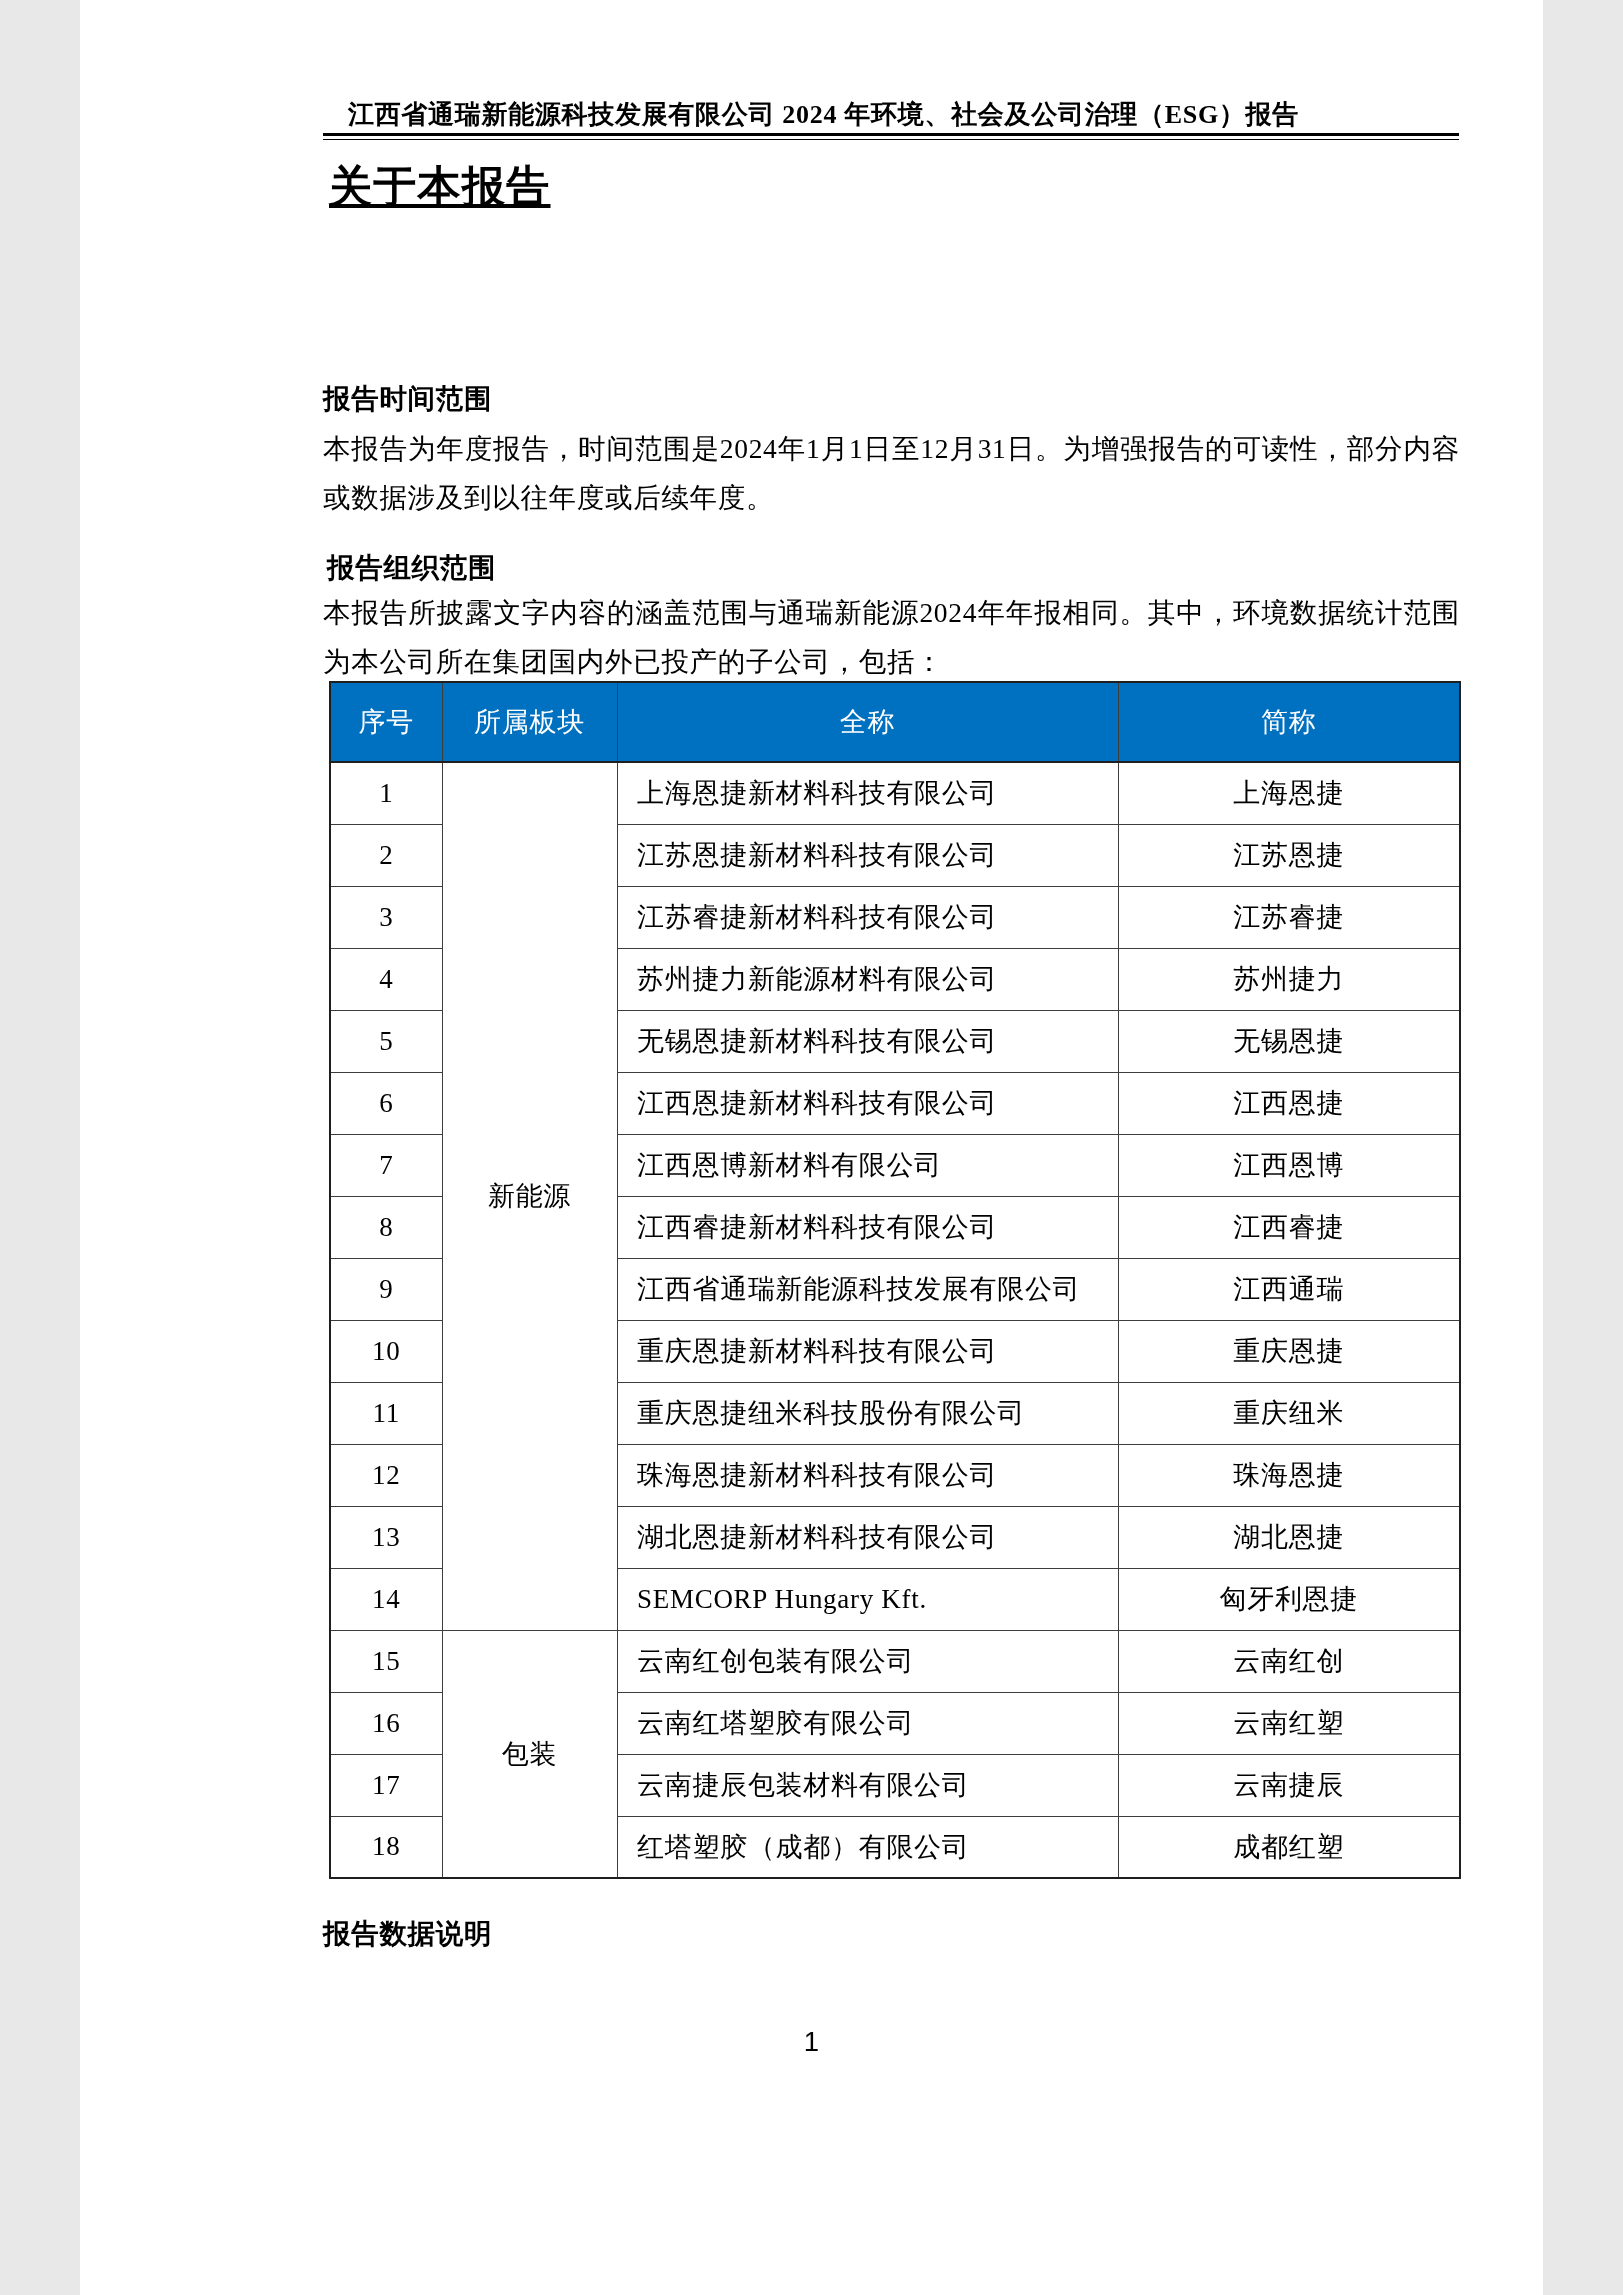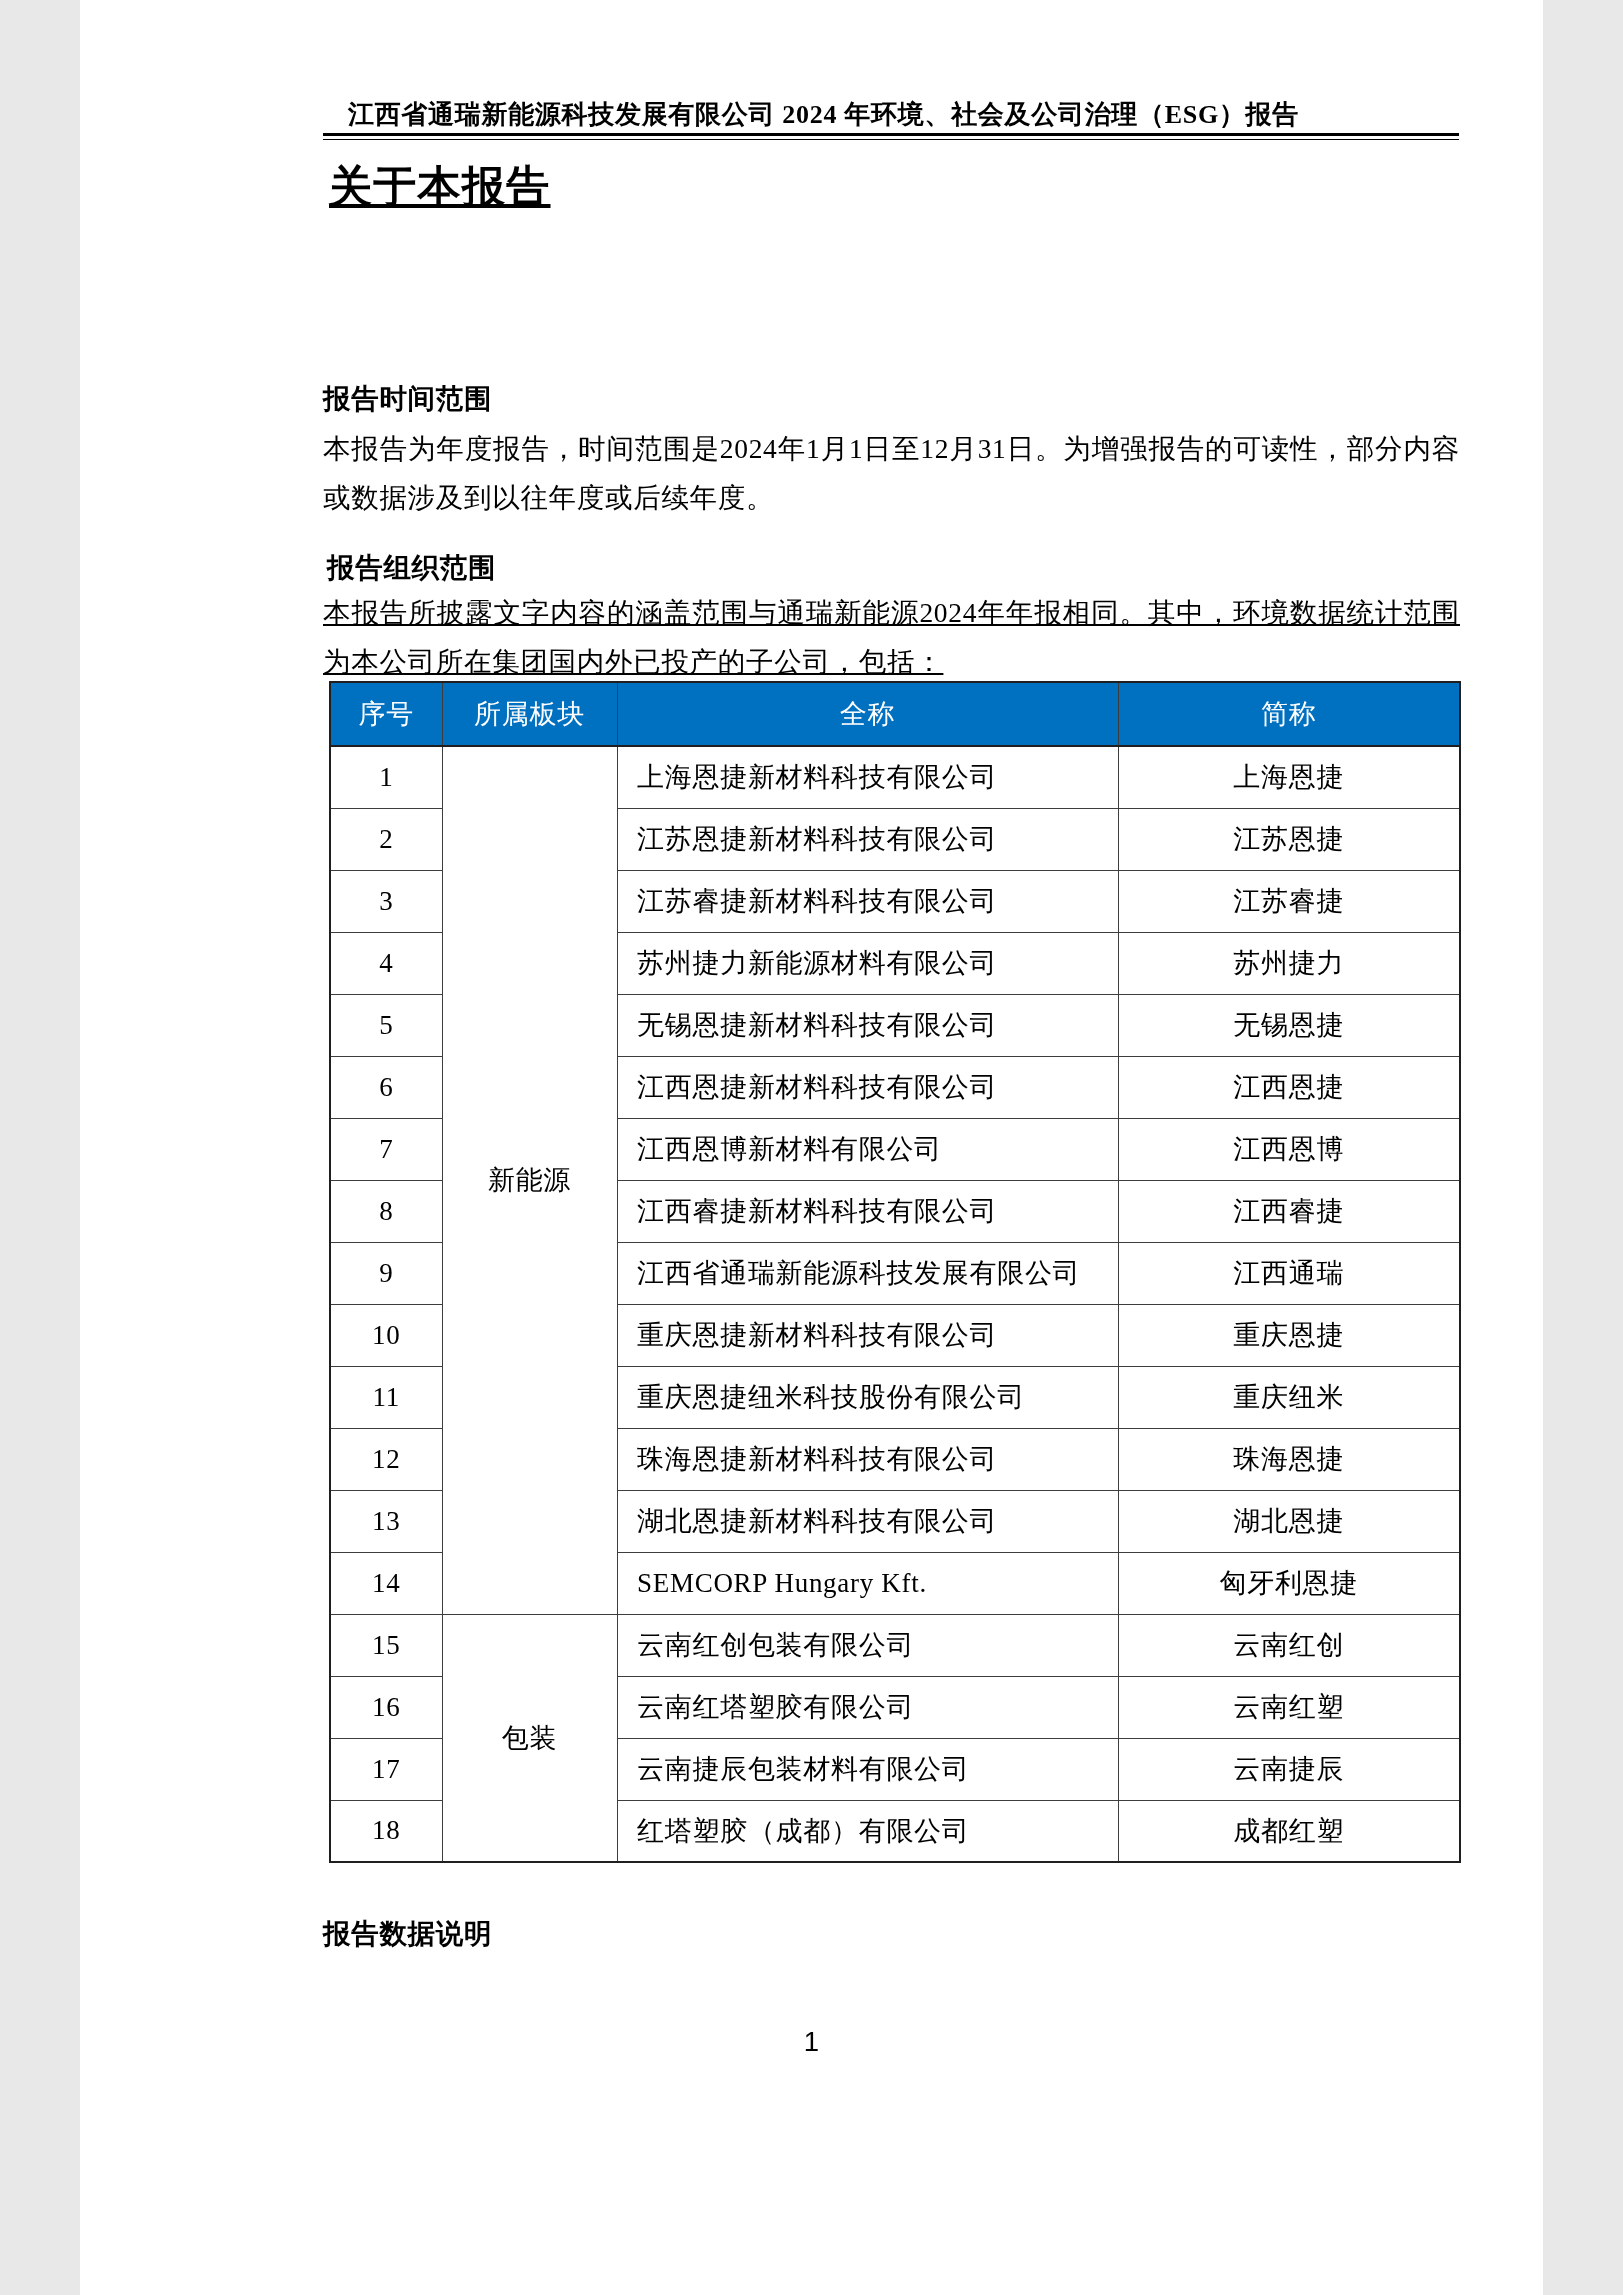--- a/index.html
+++ b/index.html
@@ -58,21 +58,21 @@
     left: 243px;
     width: 1137px;
     font-size: 27.5px;
     line-height: 49px;
     letter-spacing: 0.7px;
     text-align: justify;
     text-justify: inter-ideograph;
   }
   .para-intro { top: 228px; }
   .para-time  { top: 424px; }
-  .para-org   { top: 588px; text-decoration: underline; }
+  .para-org   { top: 588px; }
 
   .sec-heading {
     position: absolute;
     left: 243px;
     font-size: 27.5px;
     font-weight: 700;
     letter-spacing: 0.7px;
   }
   .h-time  { top: 381px; }
   .h-org   { top: 546px; }
@@ -83,21 +83,21 @@
     position: absolute;
     left: 249px;
     top: 681px;
     width: 1130px;
     border-collapse: collapse;
     table-layout: fixed;
     font-size: 27px;
   }
   .subs-table td, .subs-table th {
     border: 1.3px solid #3d3d3d;
-    padding: 0;
+    padding: 8px;
     text-align: center;
     vertical-align: middle;
     font-weight: normal;
     letter-spacing: 0.7px;
     overflow: hidden;
   }
   .subs-table { border: 2px solid #1f1f1f; }
   .subs-table thead th {
     background: #0070C0;
     color: #ffffff;

